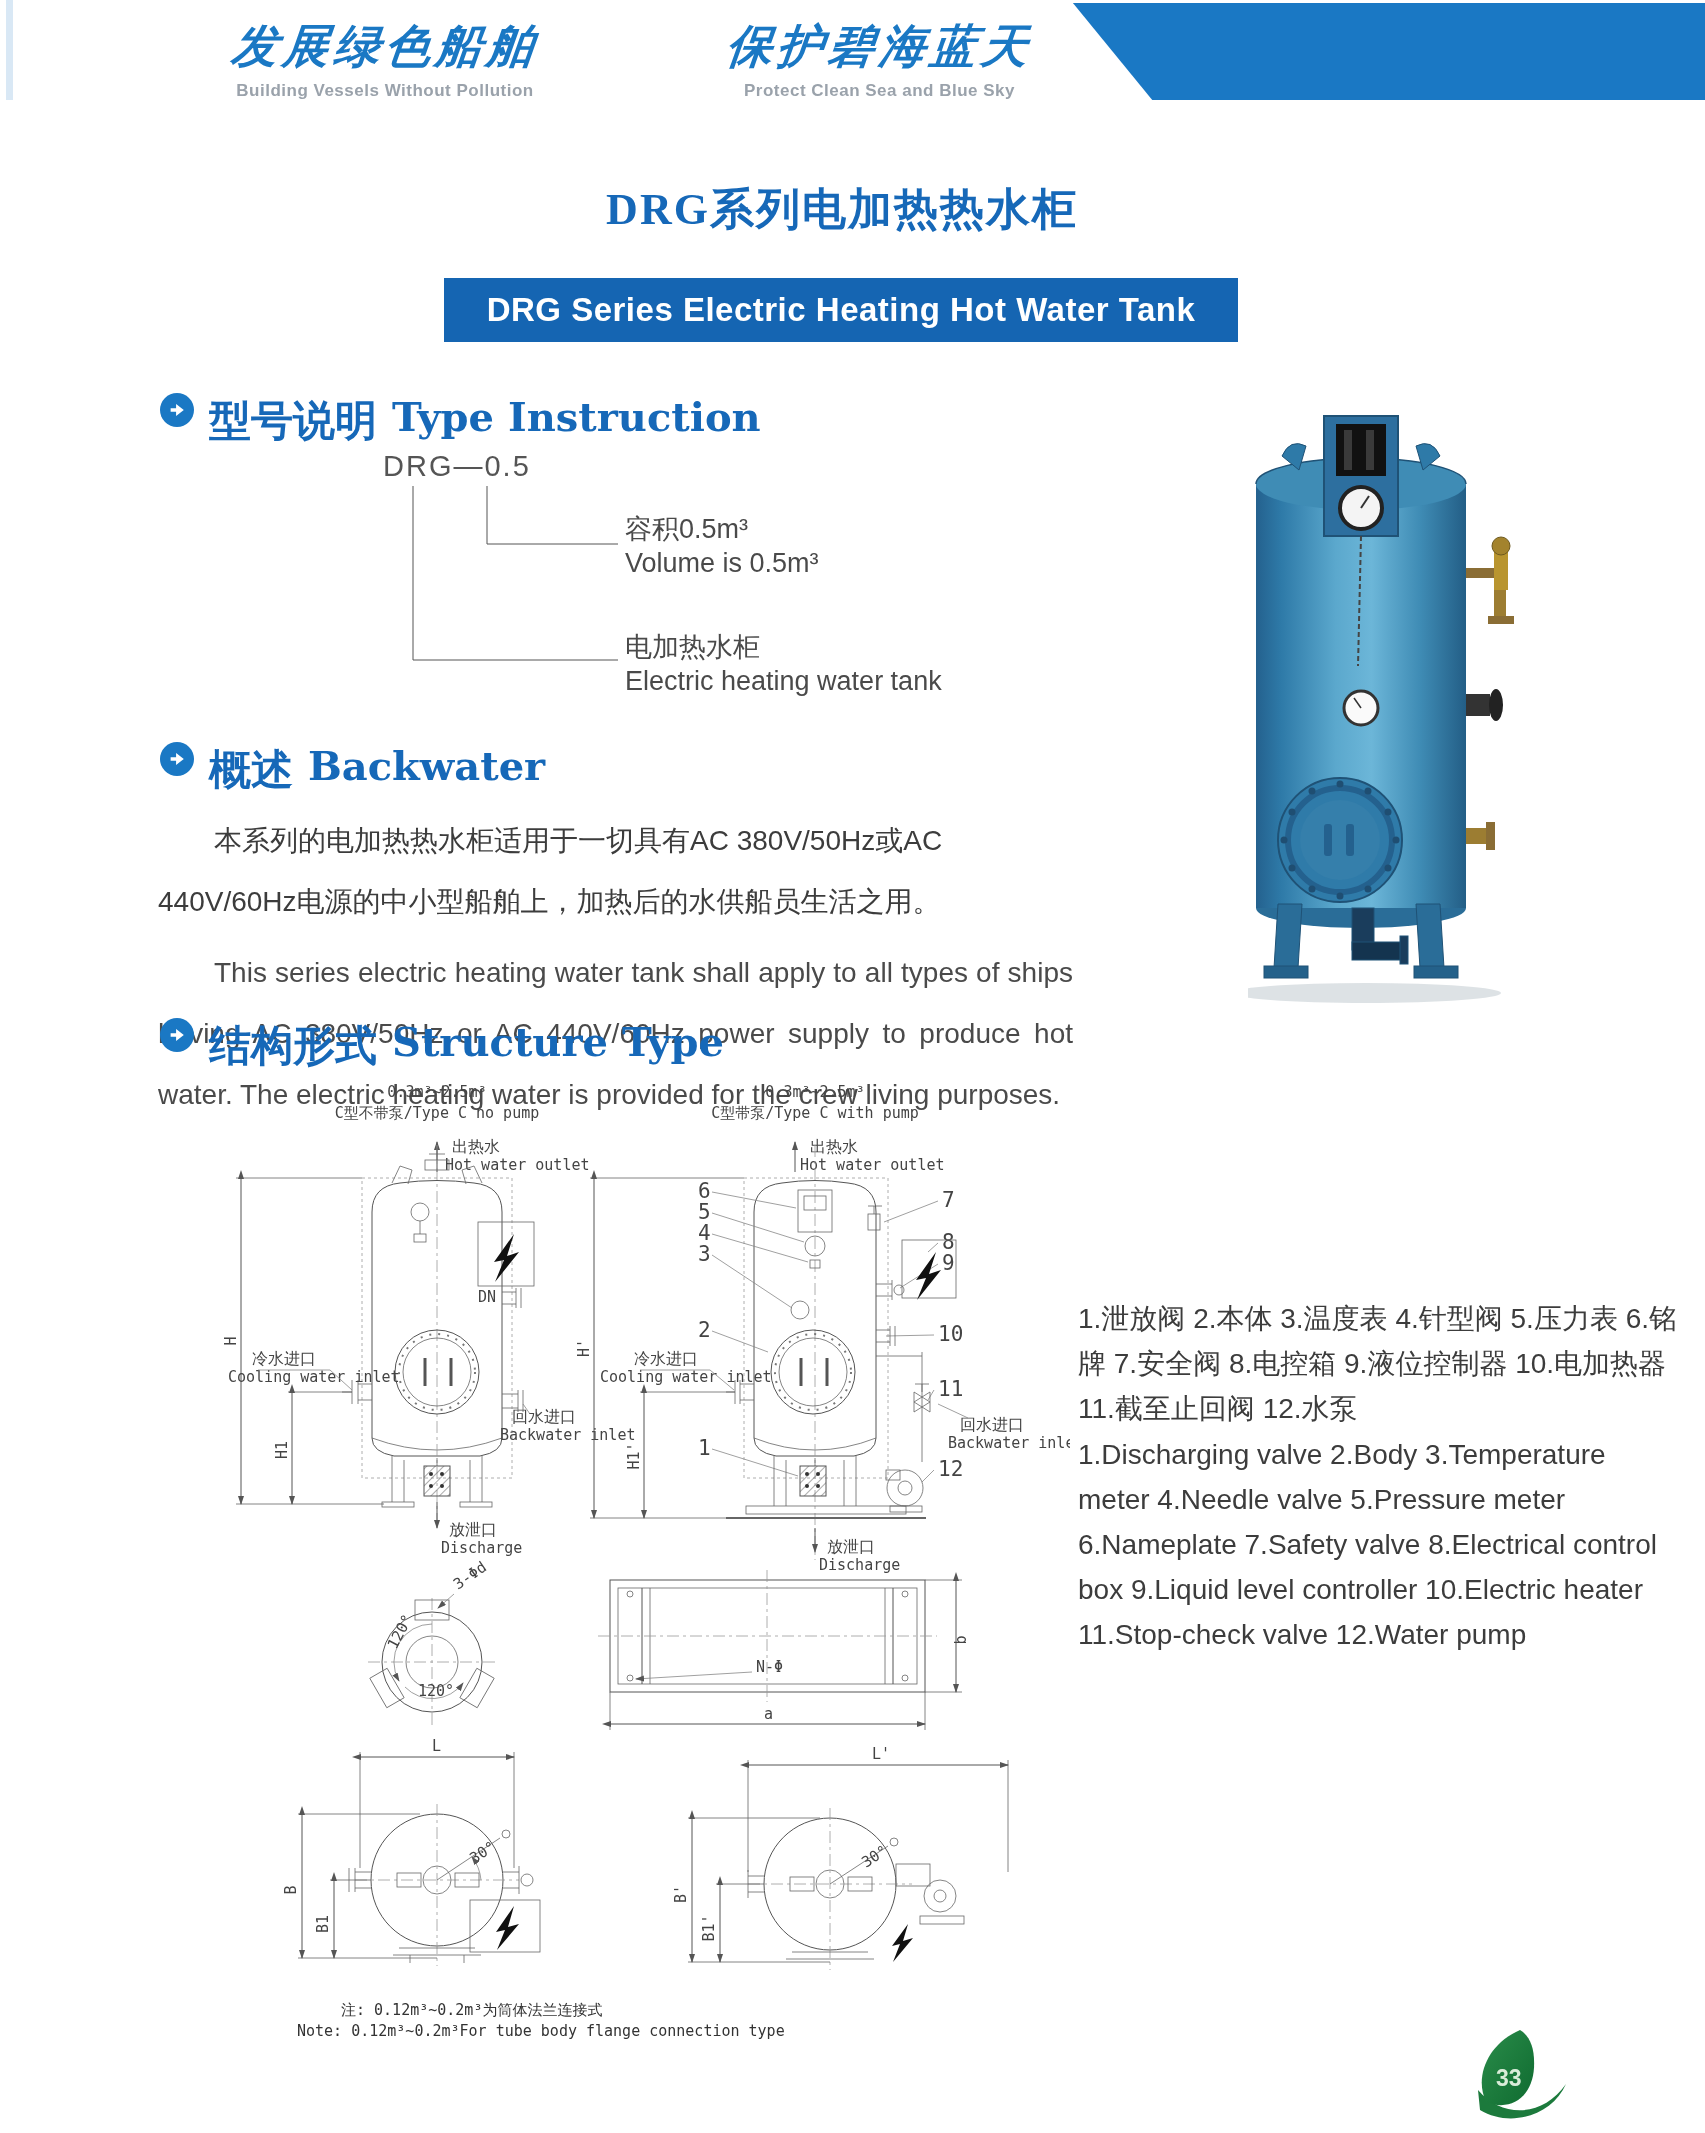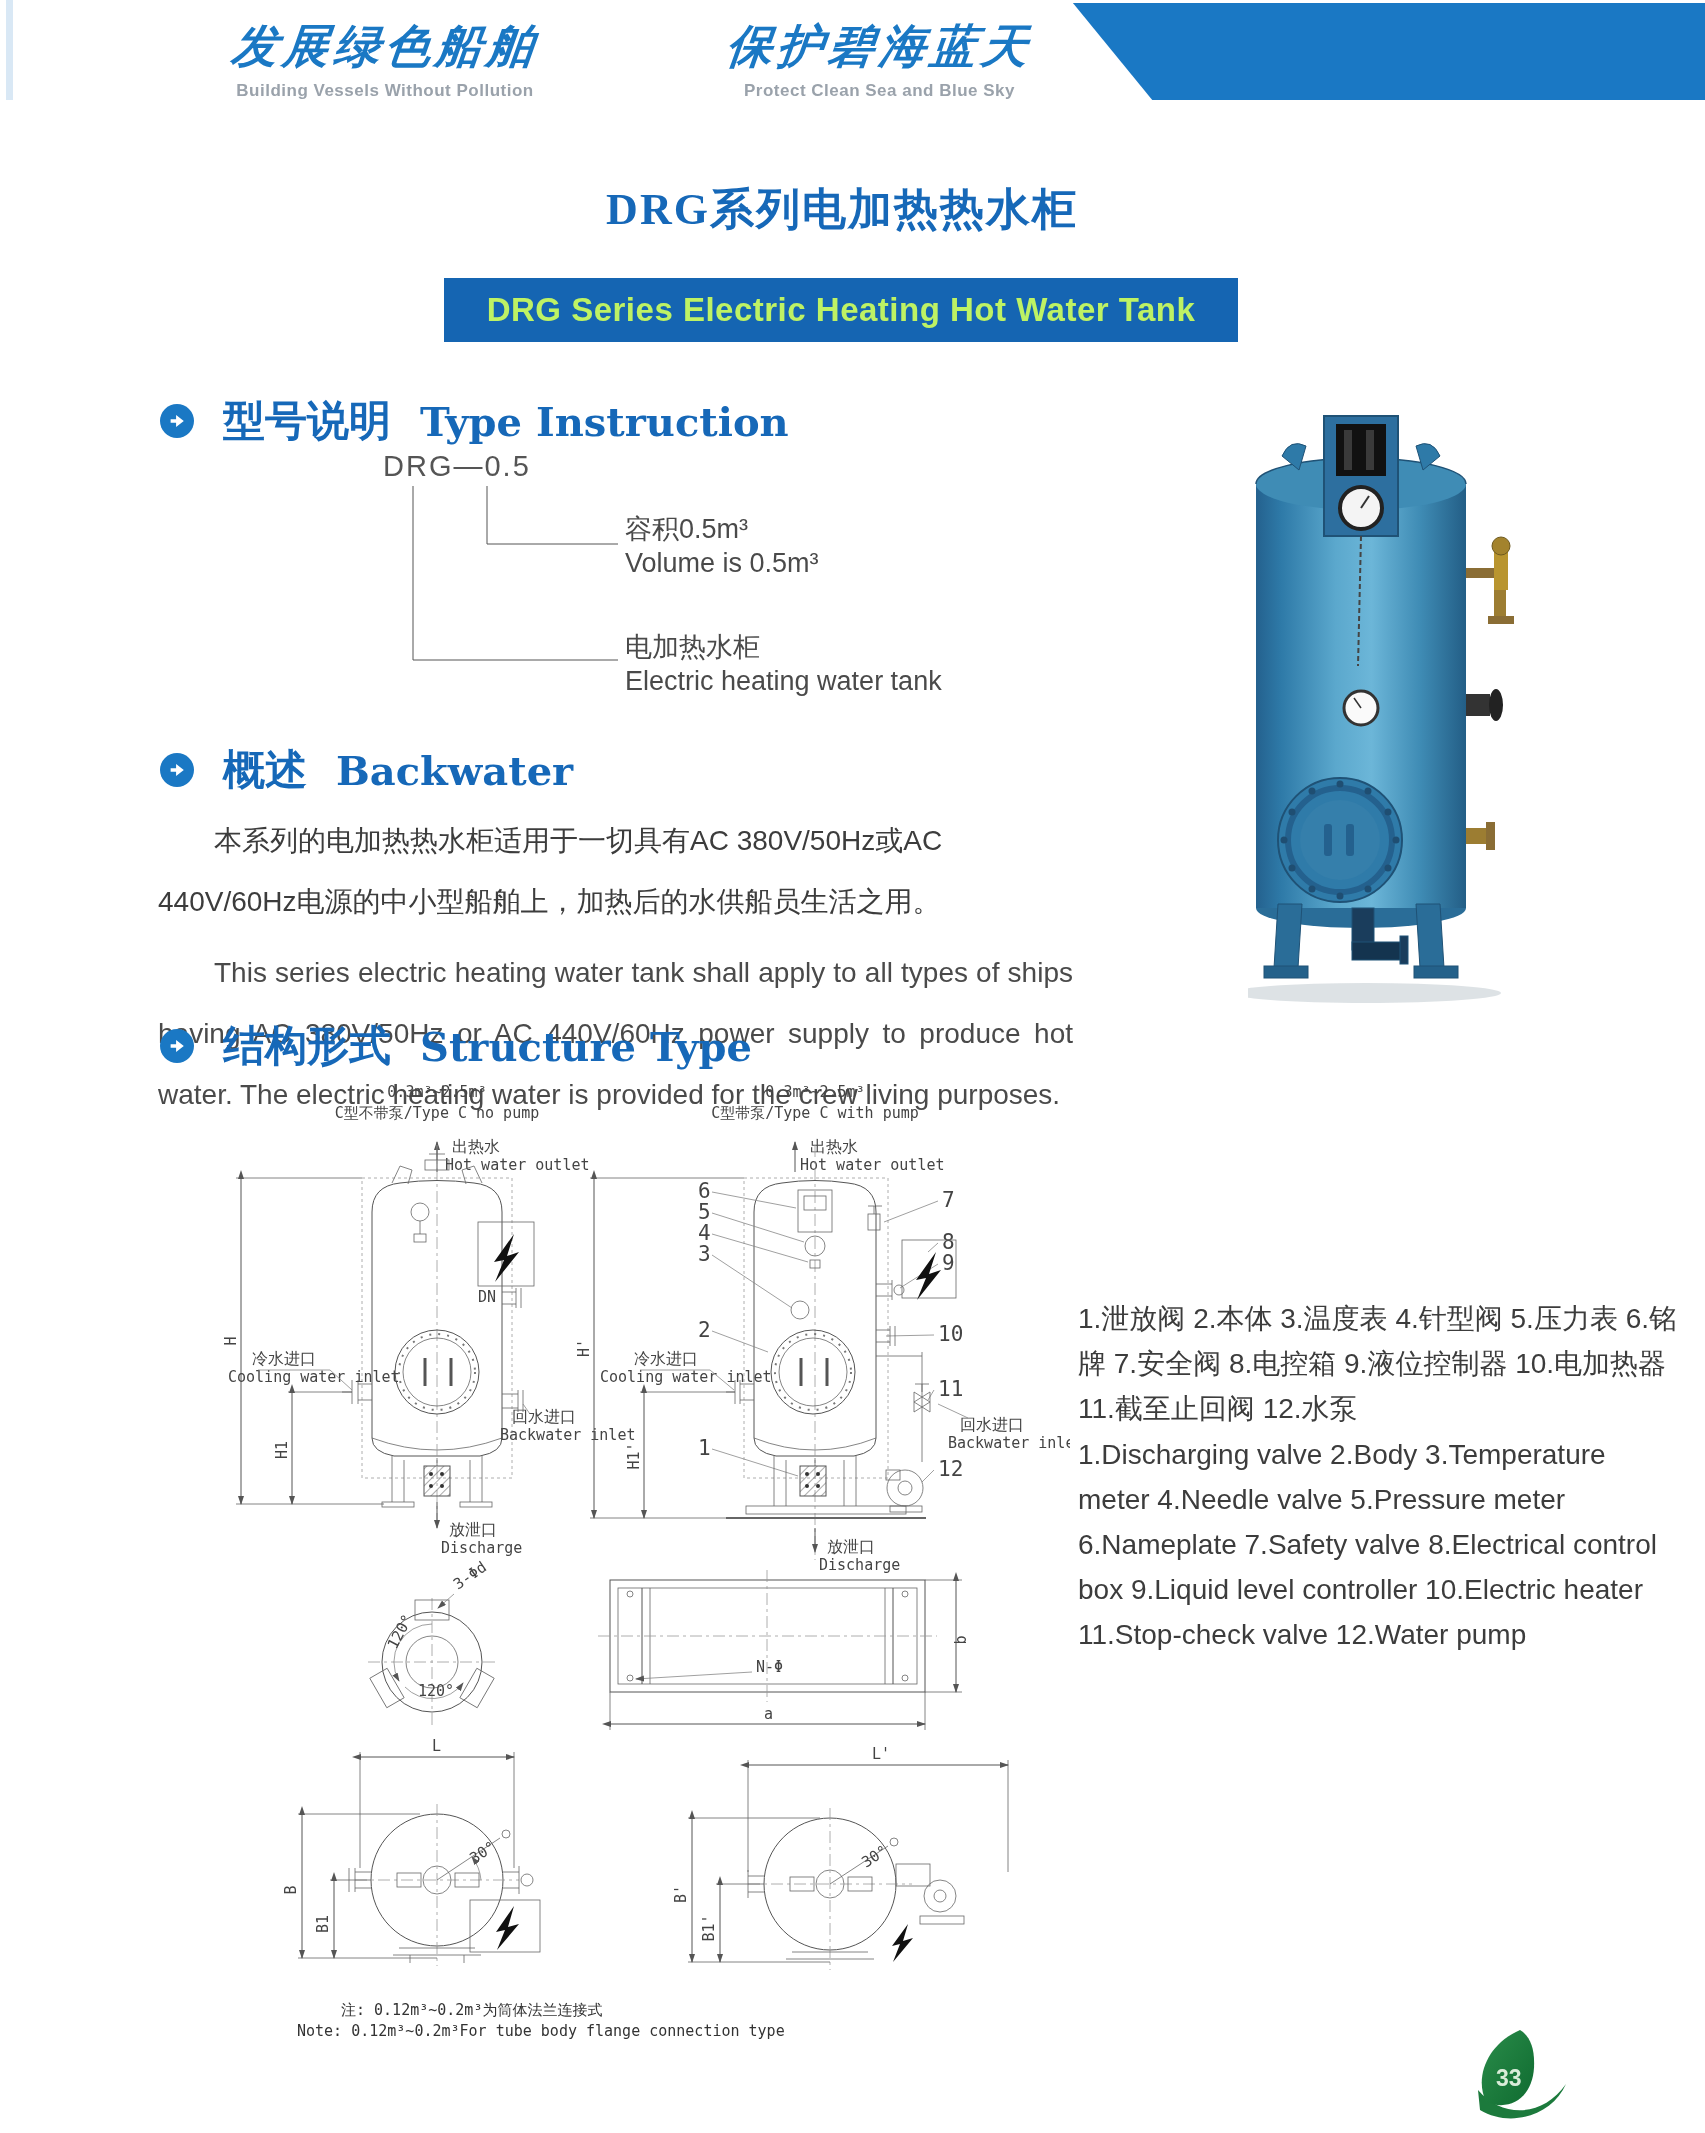--- a/index.html
+++ b/index.html
@@ -12,25 +12,25 @@
              font-size:46px;color:var(--accent_blue,#1a78c4);letter-spacing:5px;transform:skewX(-6deg);}
   .slogan-en{font-size:17px;font-weight:bold;color:#9aa2ab;margin-top:3px;letter-spacing:0.5px;}
   .header-band{position:absolute;left:1060px;top:3px;width:645px;height:97px;
                background:var(--accent_blue,#1a78c4);
                clip-path:polygon(2% 0,100% 0,100% 100%,14.3% 100%);}
   
   .title-zh{position:absolute;left:842px;top:180px;transform:translateX(-50%);
             font-family:Liberation Serif, serif;font-weight:bold;font-size:44px;
             color:var(--heading_blue,#1668b8);letter-spacing:2px;white-space:nowrap;}
   .title-banner{position:absolute;left:444px;top:278px;width:794px;height:64px;
-                background:var(--banner_blue,#1565b2);color:#bef264;display:flex;
+                background:var(--banner_blue,#1565b2);color:#ffffff;display:flex;
                 align-items:center;justify-content:center;font-size:33px;font-weight:bold;
                 letter-spacing:0.5px;}
   
-  .section-head{position:absolute;display:flex;align-items:center;gap:29px;}
+  .section-head{position:absolute;display:flex;gap:15px;}
   .head-icon{width:34px;height:34px;border-radius:50%;background:var(--accent_blue,#1a78c4);
              flex:0 0 34px;display:flex;align-items:center;justify-content:center;}
   .head-zh{font-size:42px;font-weight:900;color:var(--heading_blue,#1668b8);
            font-family:"DejaVu Sans",sans-serif;}
   .head-en{font-size:40px;font-weight:bold;color:var(--heading_blue,#1668b8);
            font-family:"DejaVu Serif",serif;}
   
   .model-code{position:absolute;left:383px;top:450px;font-size:29px;color:#555;letter-spacing:2px;}
   .model-callout{position:absolute;left:625px;font-size:27px;color:#4a4a4a;line-height:34px;}
   

